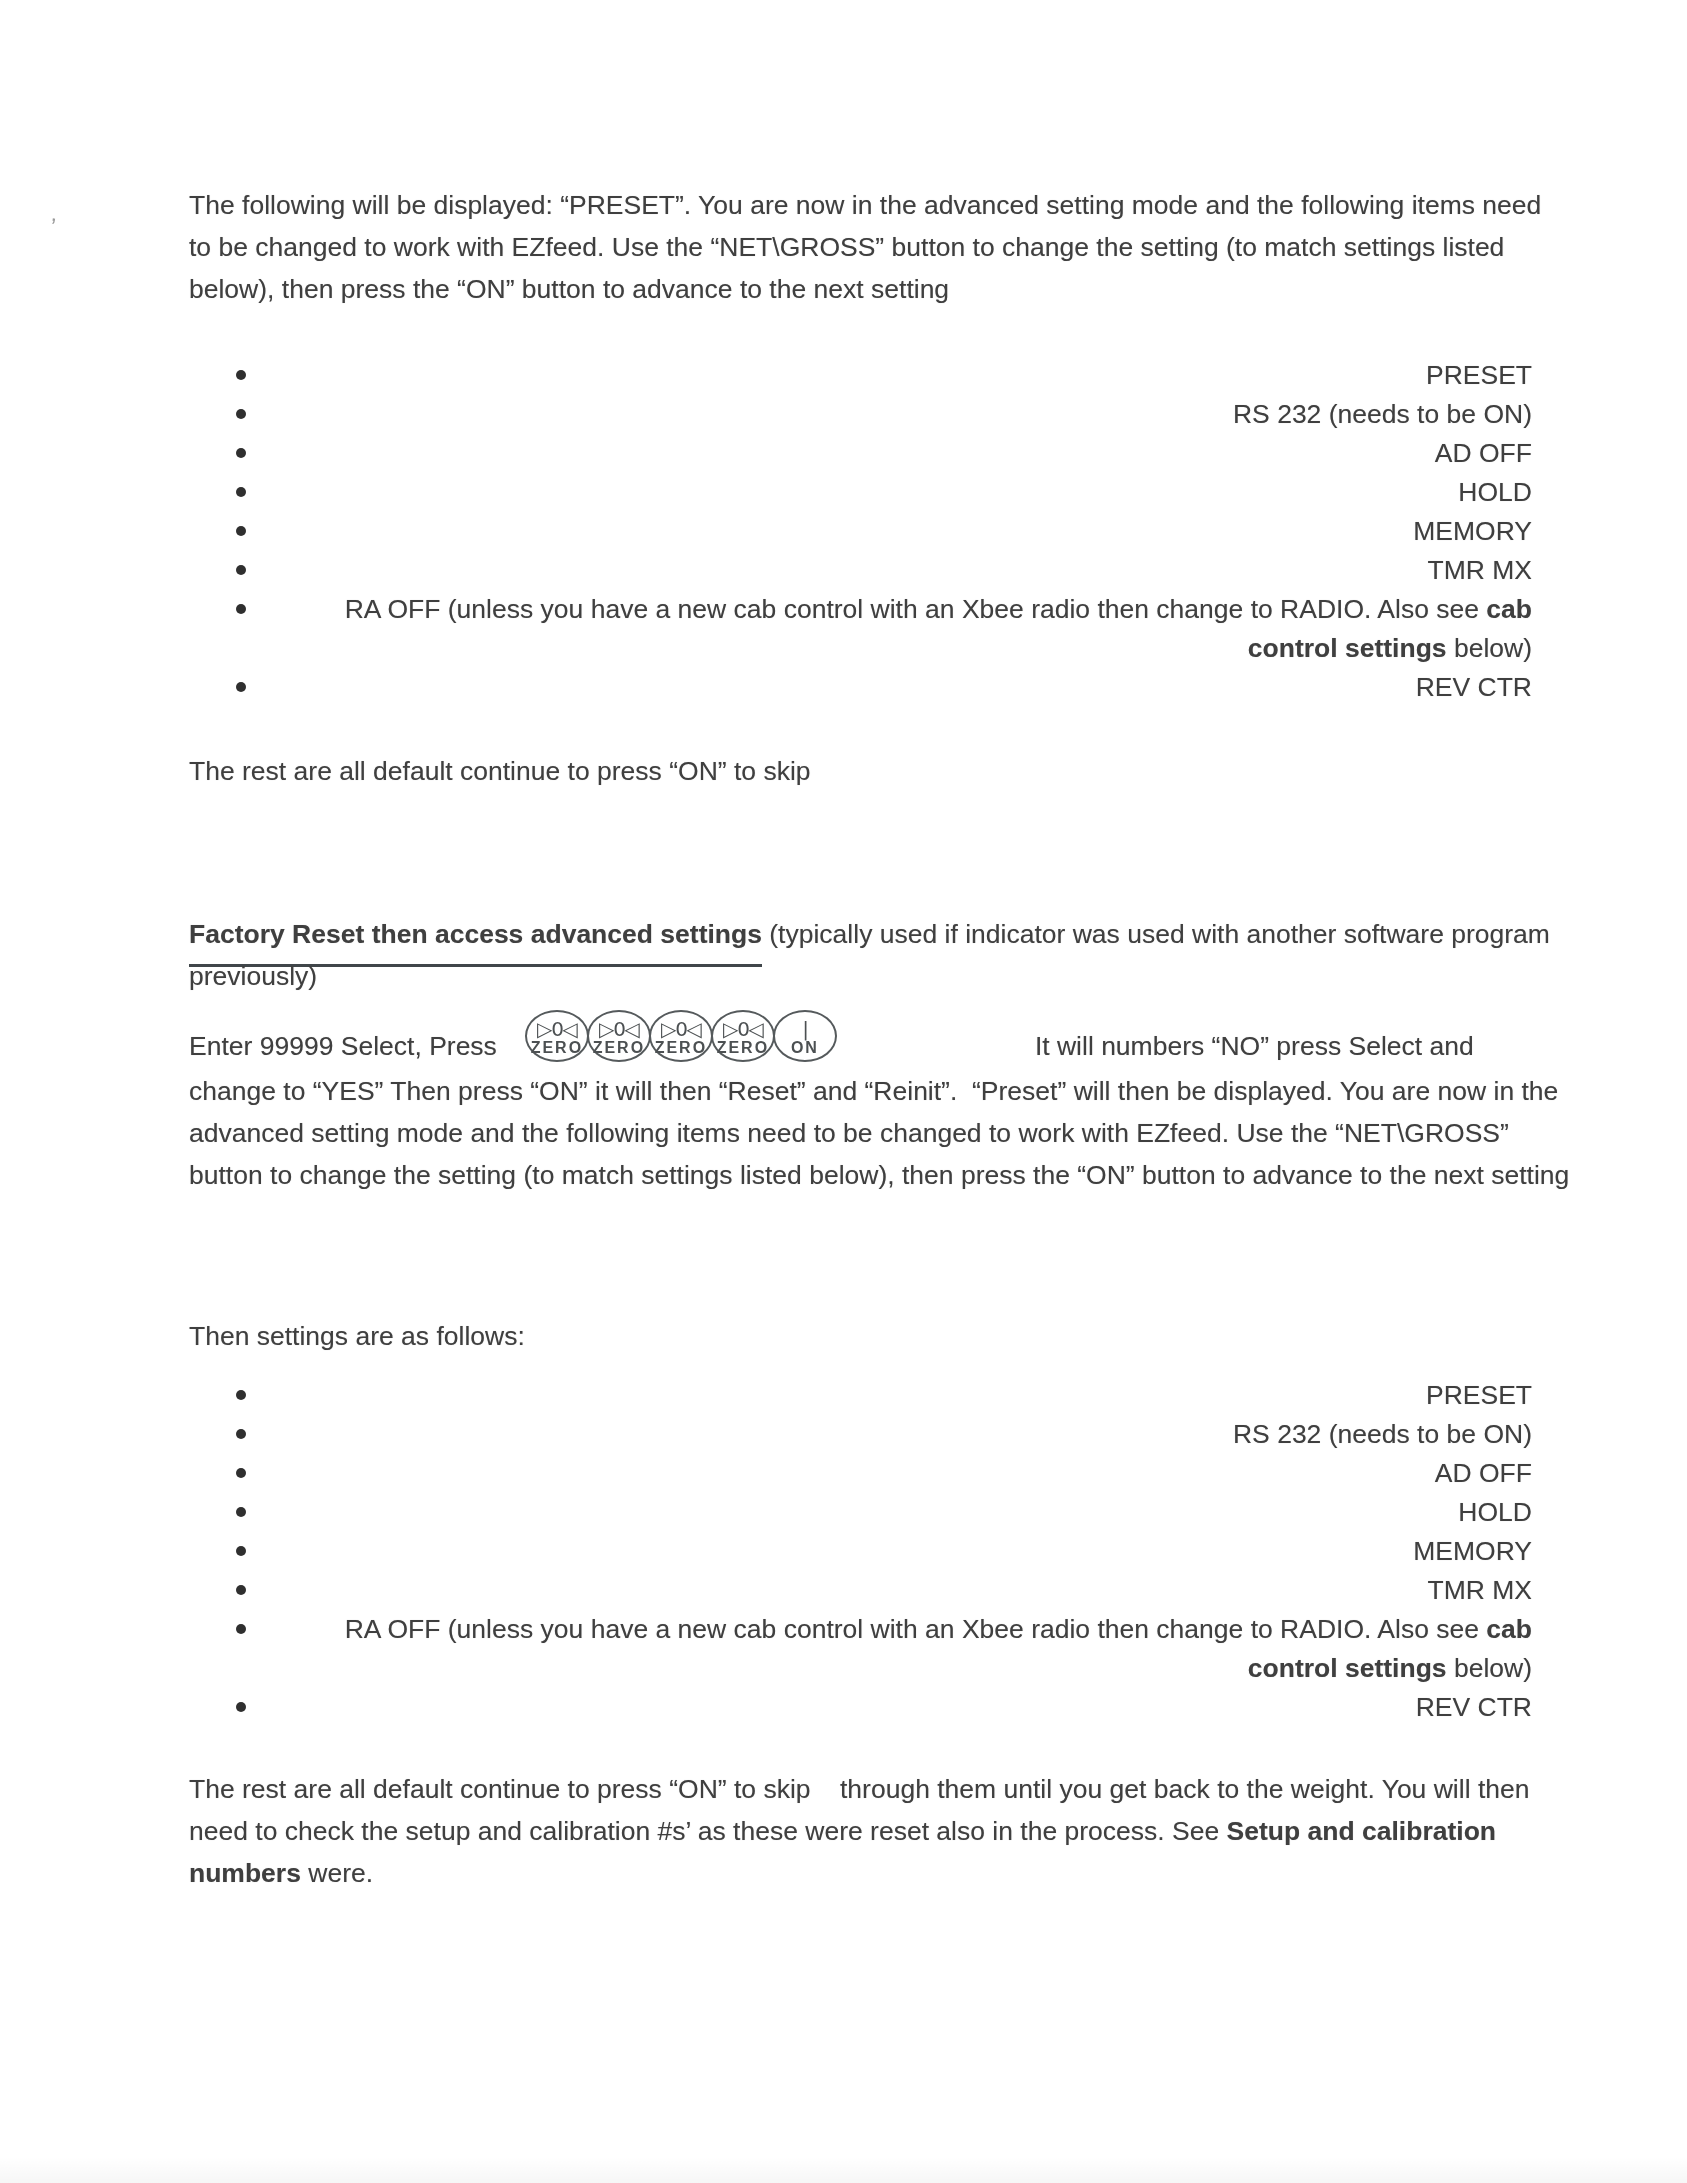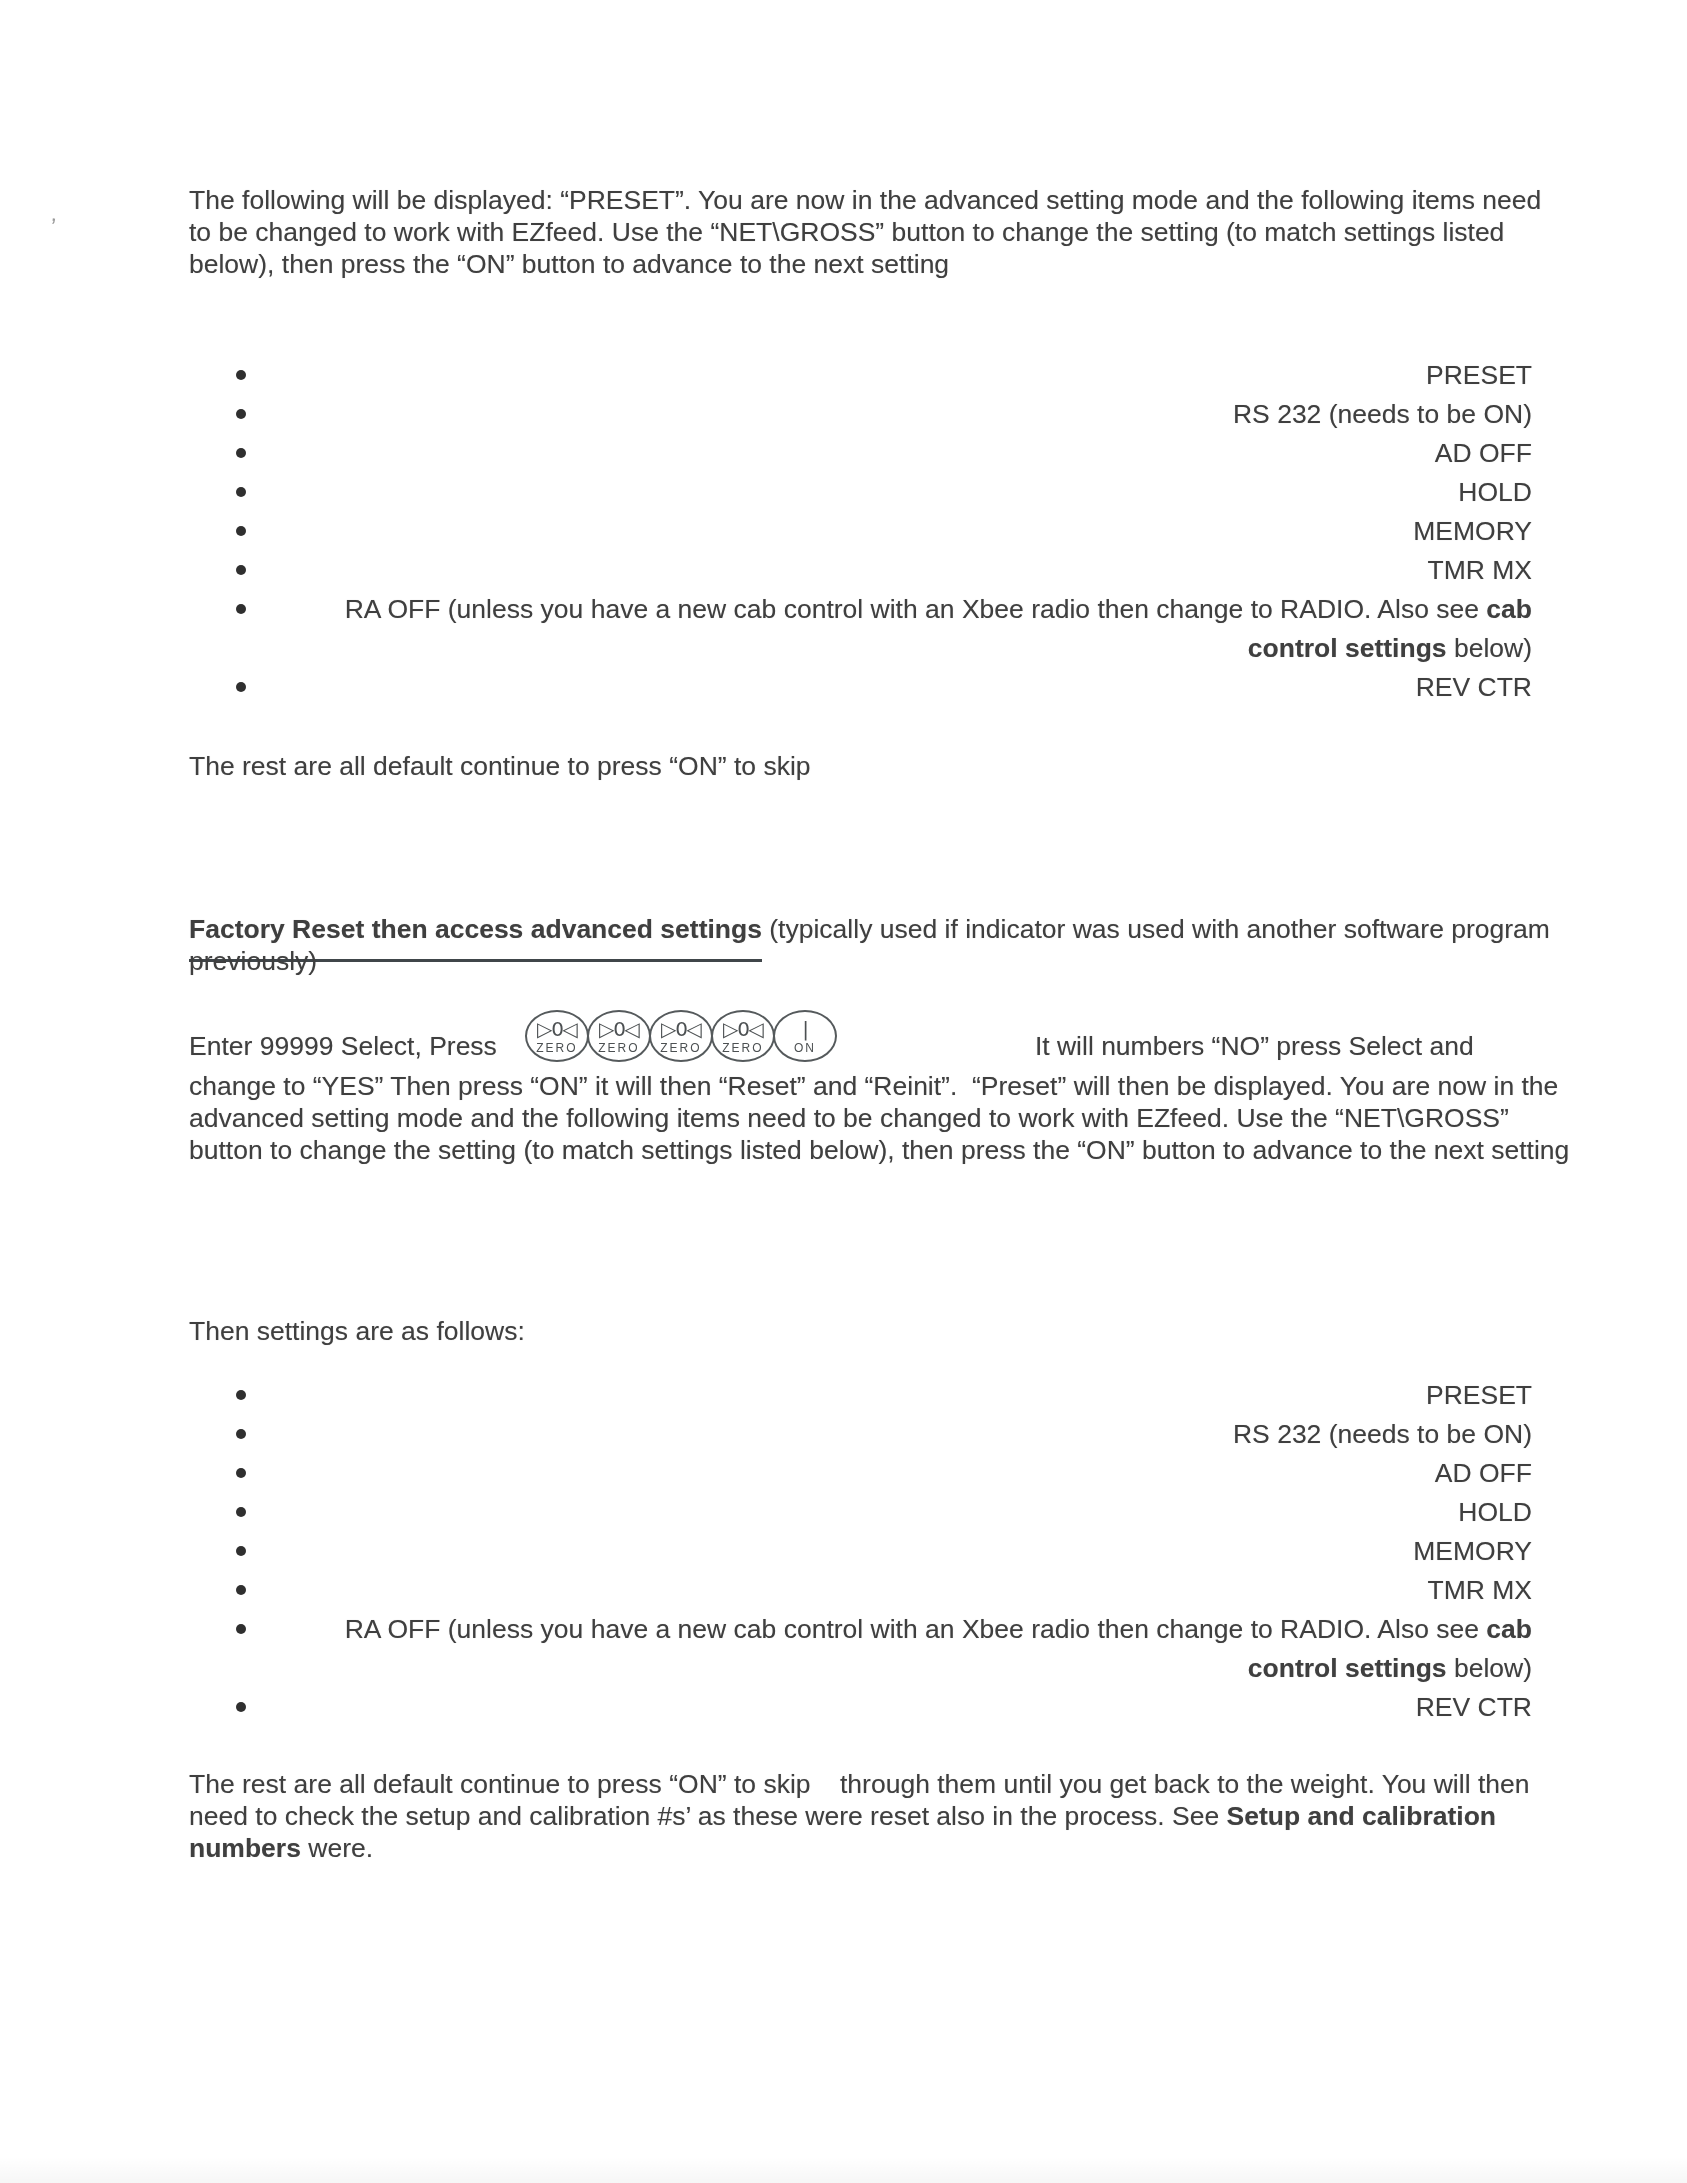--- a/index.html
+++ b/index.html
@@ -12,21 +12,21 @@
     overflow:hidden;
   }
   .page::after{ 
     content:"";position:absolute;left:0;bottom:0;width:100%;height:26.5px;
     background:linear-gradient(to bottom,rgba(0,0,0,0),rgba(0,0,0,0.035));
     pointer-events:none;
   }
   .para, .blist{
     position:absolute;
     font-size:26.5px;
-    line-height:32px;
+    line-height:42px;
     margin:0;
     text-shadow:0 0 0.8px rgba(70,70,70,0.35);
   }
   .prewrap{white-space:pre-wrap;}
   .line{display:block;}
   #p1{left:189px;top:184px;width:1363px;}
   #p2{left:189px;top:750px;width:1363px;}
   #heading{left:189px;top:913px;width:1363px;}
   .hbold{
     font-weight:bold;
@@ -46,22 +46,22 @@
     border:2.6px solid #555a5c;border-radius:50%;
     background:#fff;margin-left:-2px;
     text-shadow:none;
   }
   .kbtn:first-child{margin-left:0;}
   .ksym{
     font-family:"DejaVu Sans",sans-serif;
     font-size:20px;line-height:22.5px;color:#4c5052;letter-spacing:-1.3px;
   }
   .klbl{
-    font-size:12px;line-height:12px;color:#4c5052;
-    letter-spacing:2px;font-weight:normal;margin-top:0.7px;
+    font-size:16px;line-height:12px;color:#4c5052;
+    letter-spacing:2px;font-weight:bold;margin-top:0.7px;
   }
   #after-buttons{margin-left:198px;}
   #p3body{left:189px;top:1070px;width:1386px;}
   #p4{left:189px;top:1315px;width:992px;}
   #p5{left:189px;top:1768px;width:1396px;}
   .blist{list-style:none;padding:0;}
   #list1{left:235px;top:356px;width:1297px;line-height:39px;}
   #list2{left:235px;top:1376px;width:1297px;line-height:39px;}
   .blist li{position:relative;padding-left:48px;margin:0;text-align:right;}
   .bullet{

